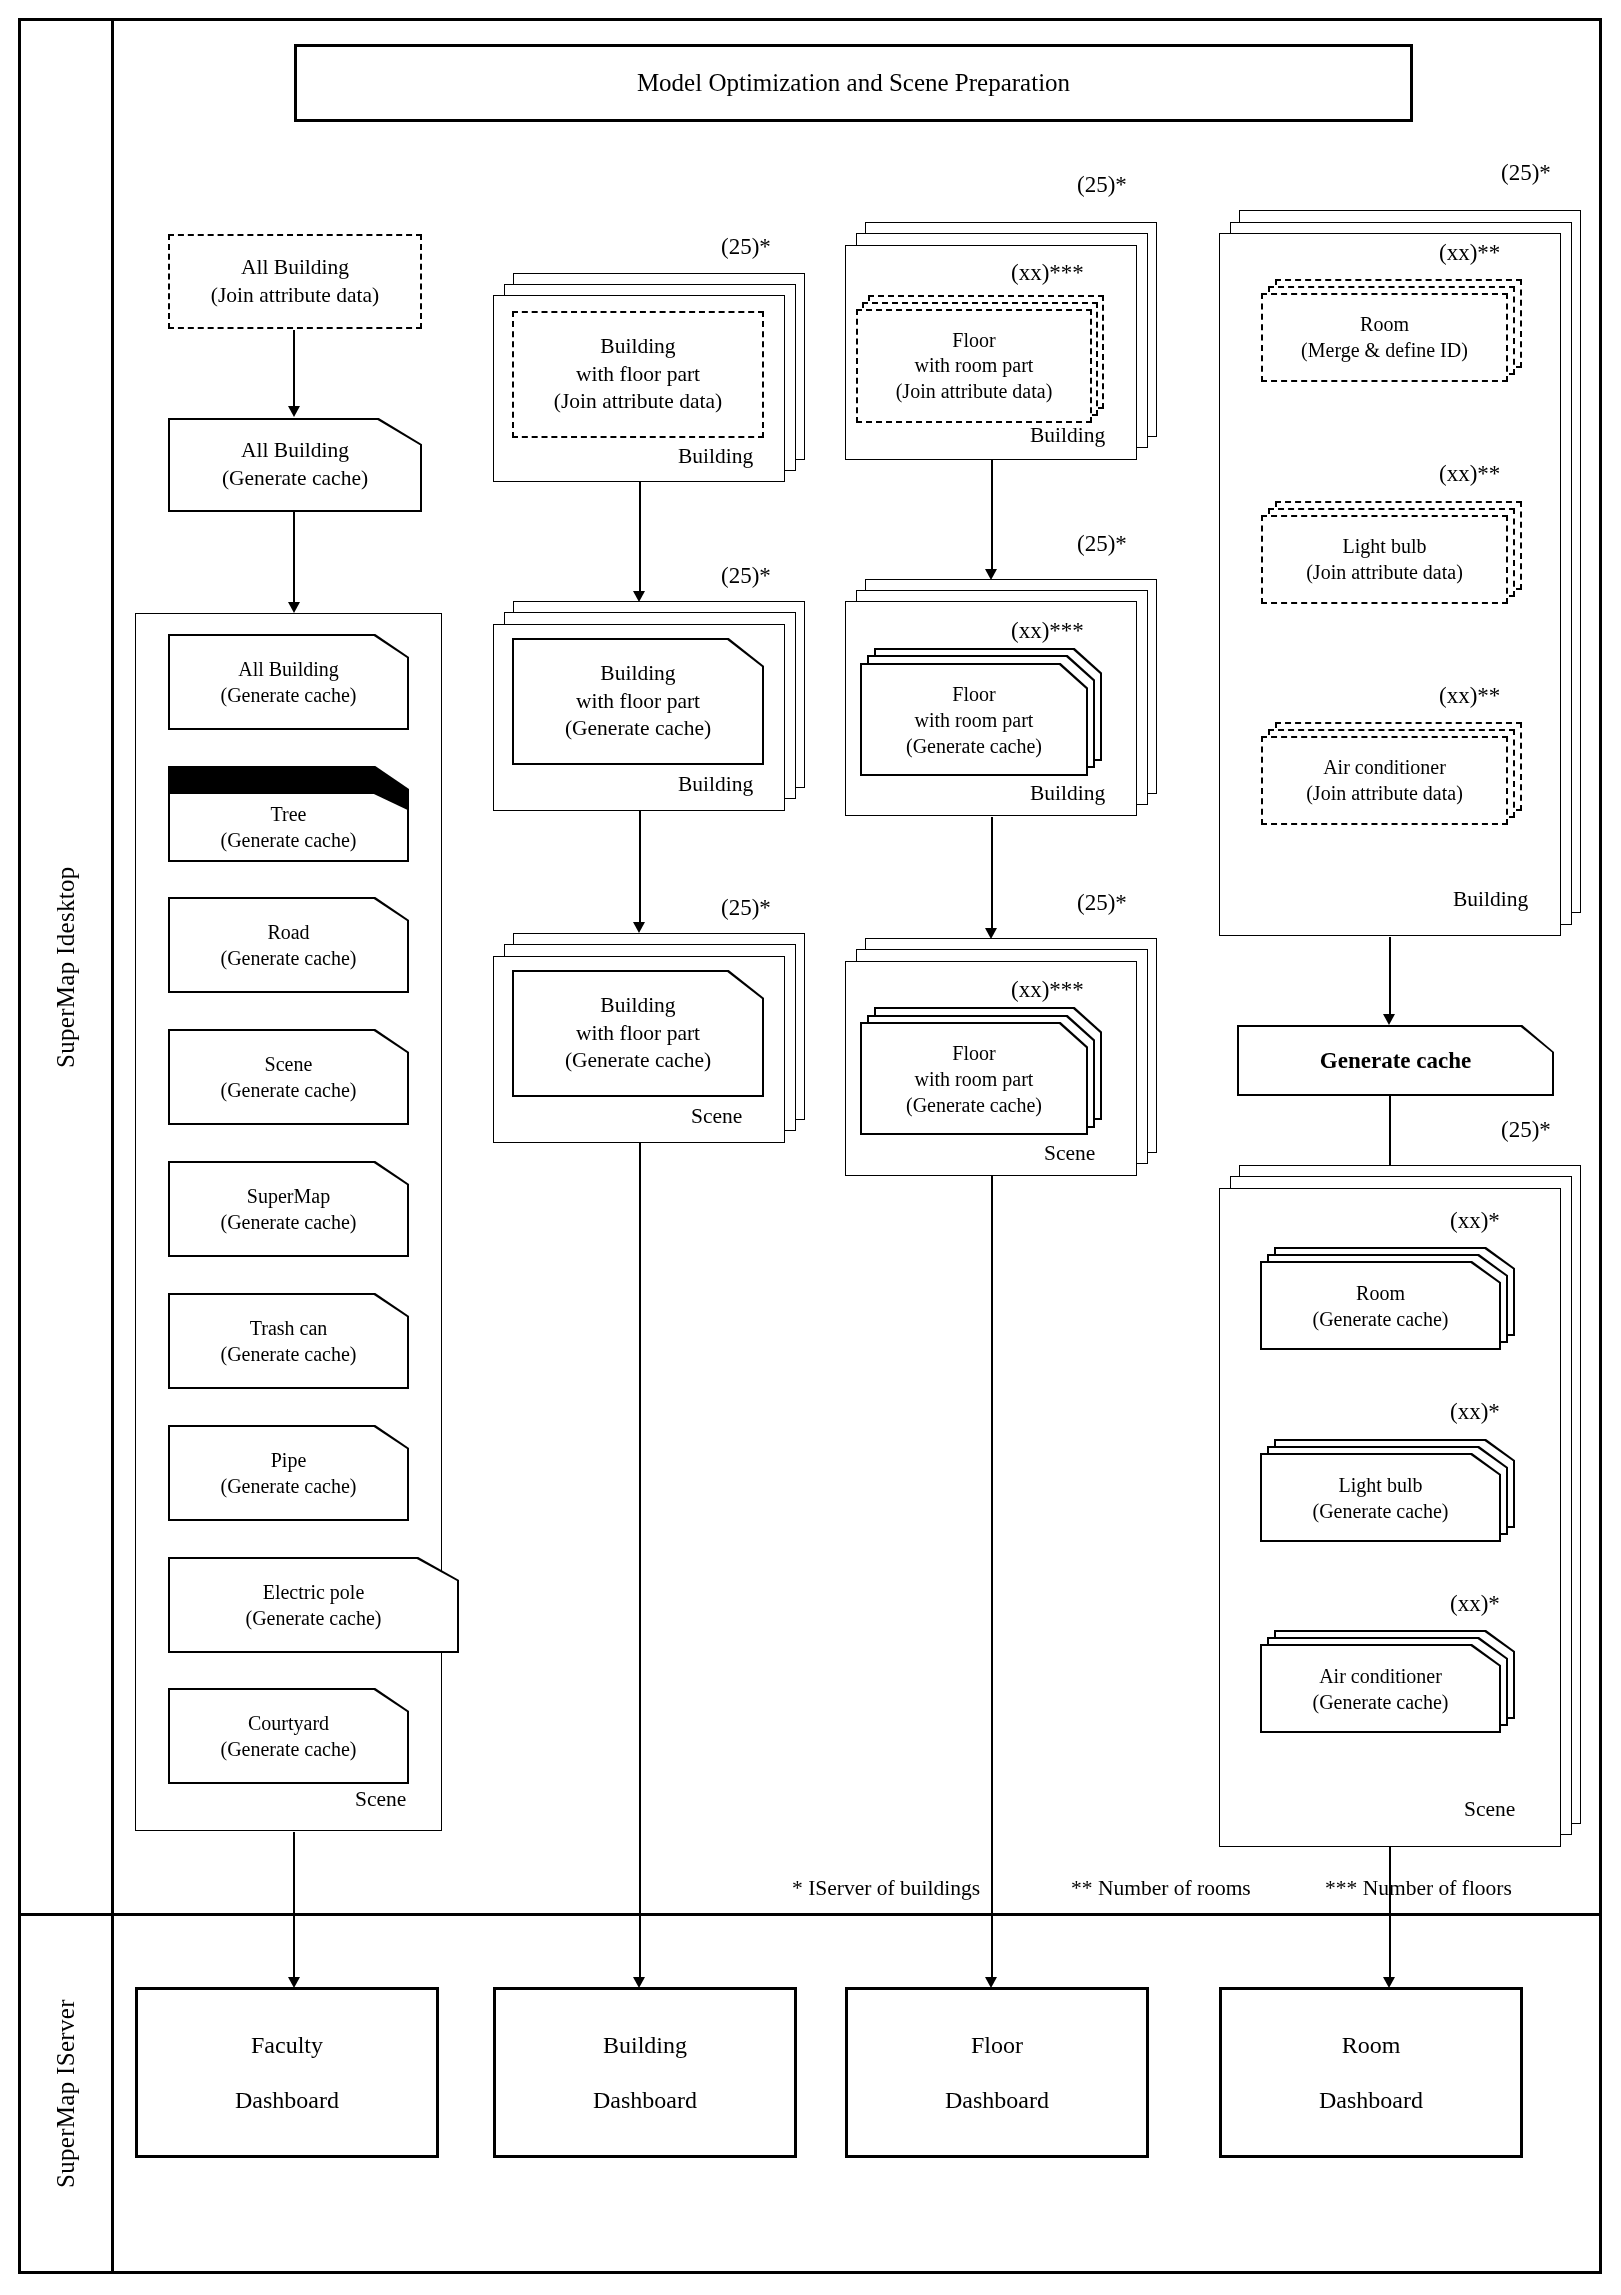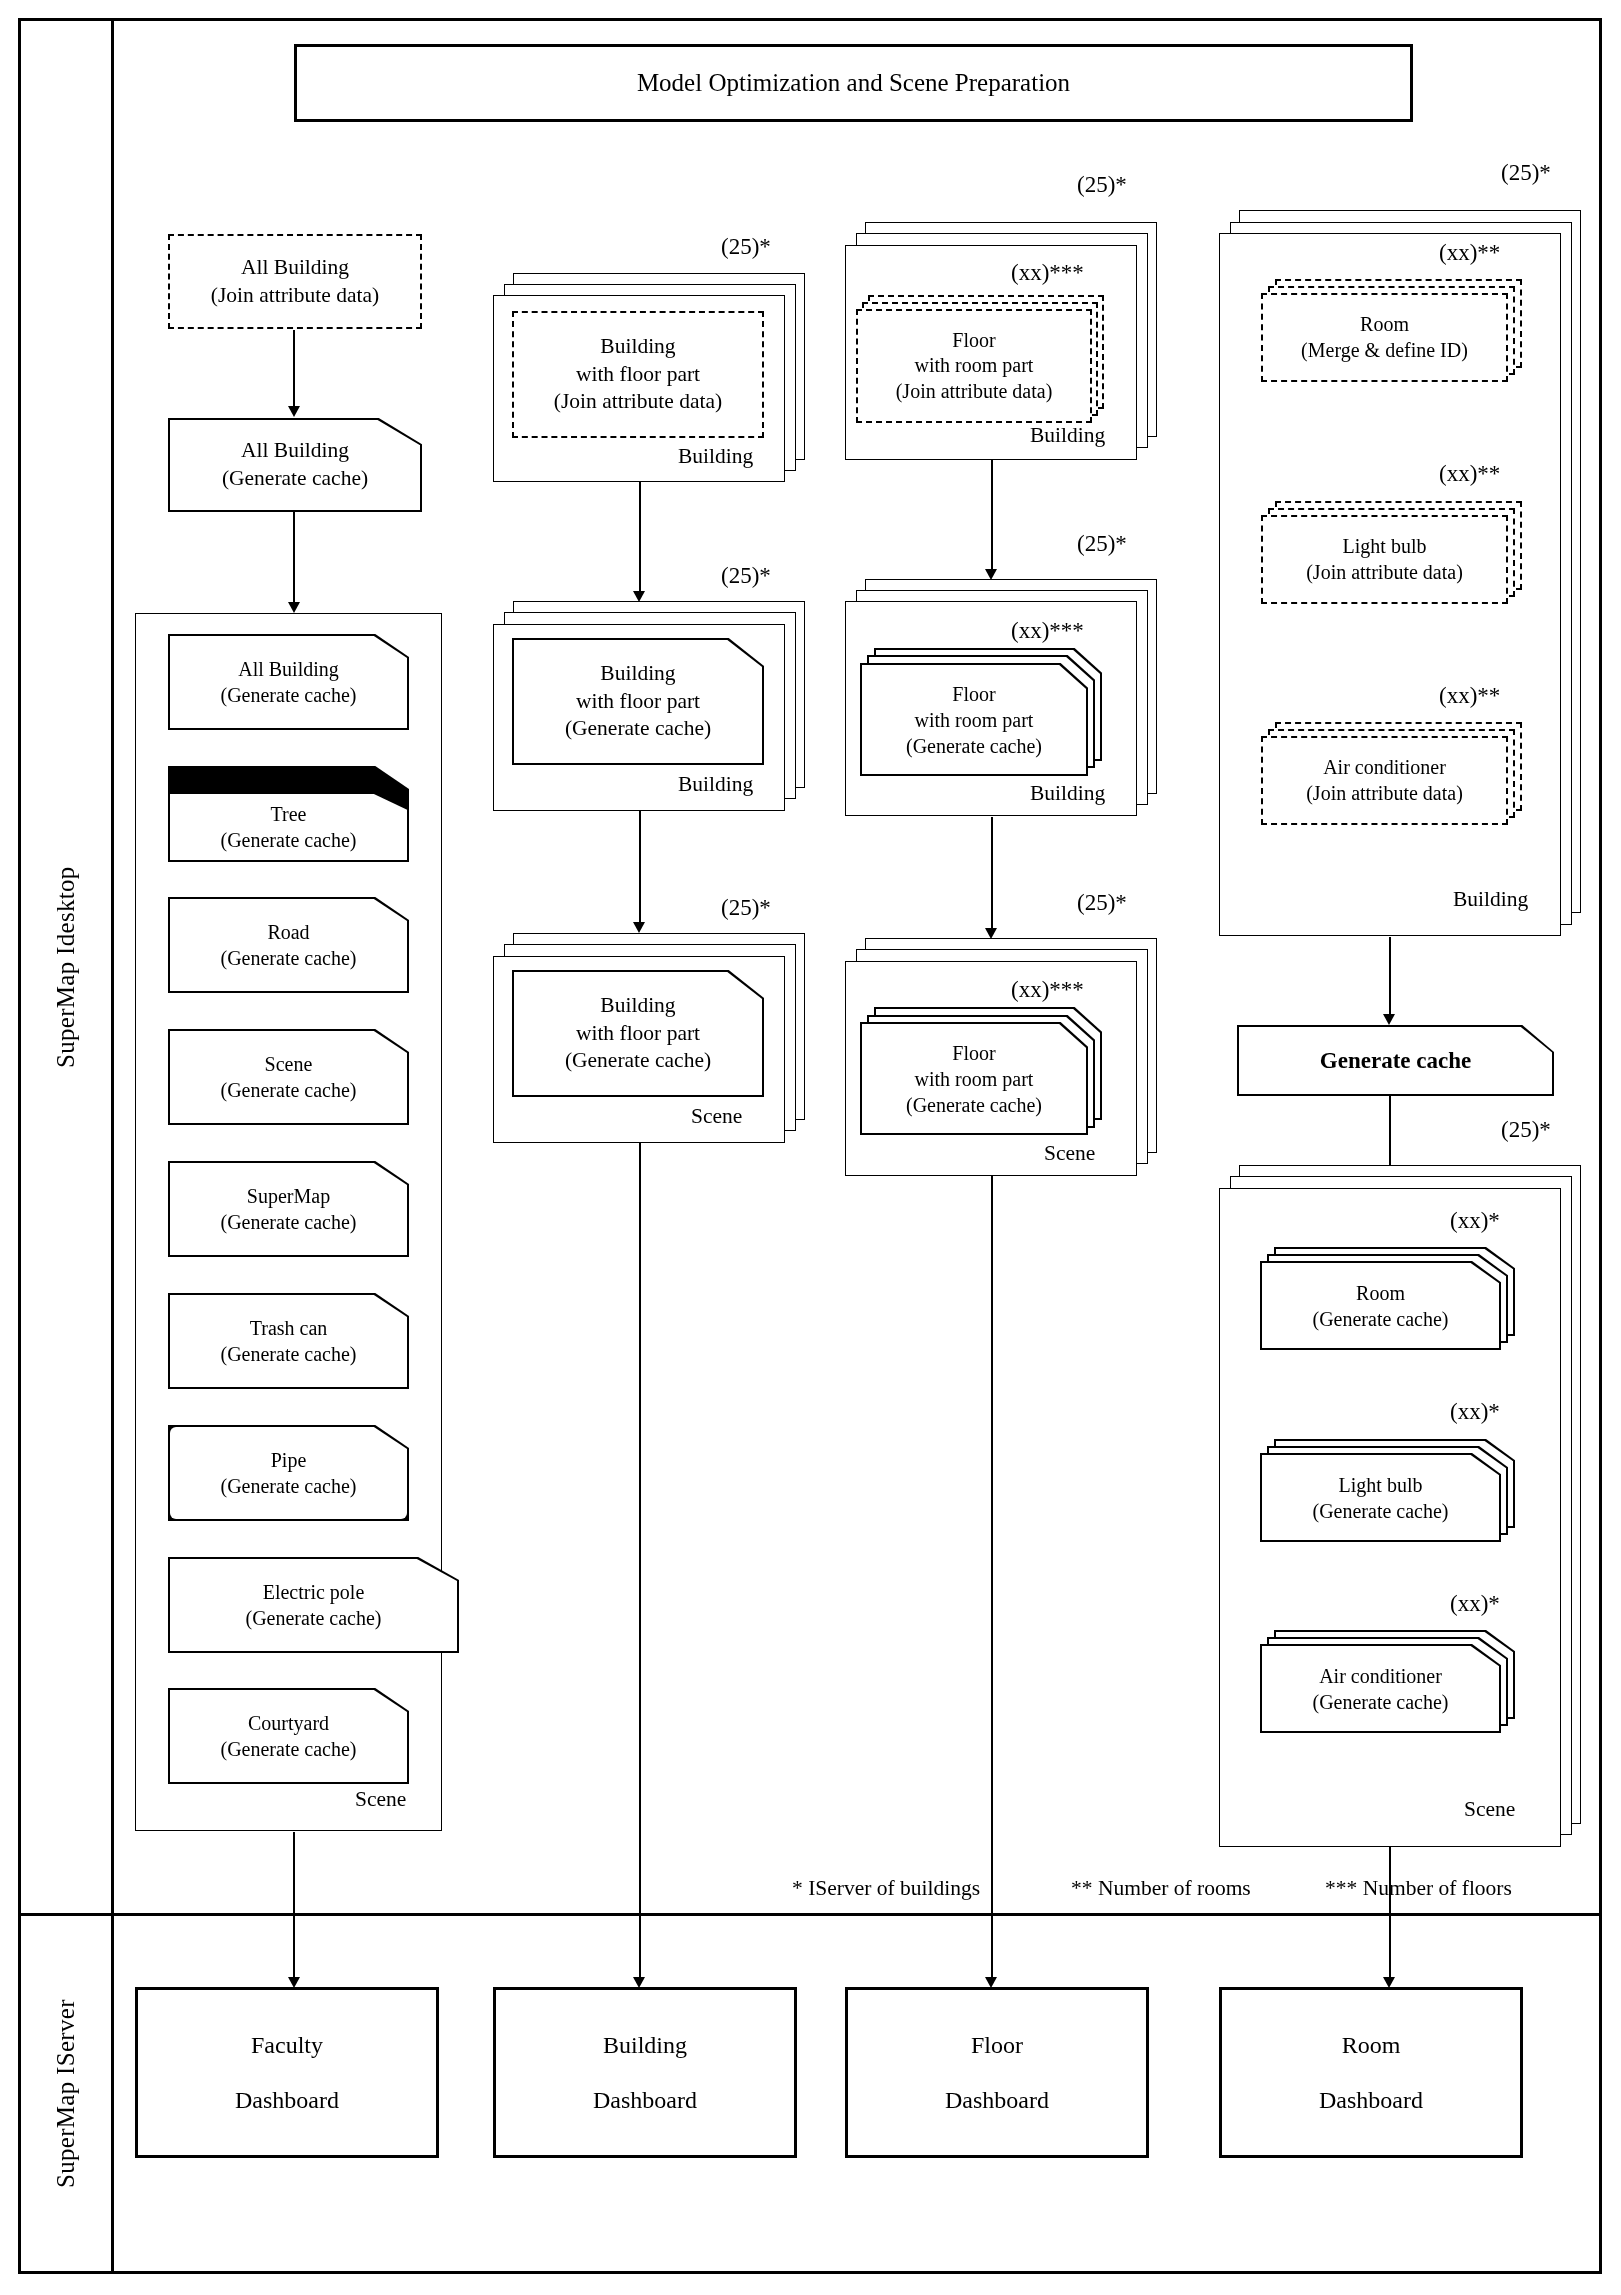--- a/index.html
+++ b/index.html
@@ -119,21 +119,21 @@
           <div class="t32">(Generate cache)</div>
         </div>
       </div>
       <div class="cutbox" style="left: 168px; top: 1293px; width: 241px; height: 96px; clip-path: polygon(0px 0px, 86% 0px, 100% 24%, 100% 100%, 0px 100%);">
         <div class="inner" style="clip-path: polygon(0px 0px, 86% 0px, 100% 24%, 100% 100%, 0px 100%);">
           <div class="t32">Trash can</div>
           <div class="t32">(Generate cache)</div>
         </div>
       </div>
       <div class="cutbox" style="left: 168px; top: 1425px; width: 241px; height: 96px; clip-path: polygon(0px 0px, 86% 0px, 100% 24%, 100% 100%, 0px 100%);">
-        <div class="inner" style="clip-path: polygon(0px 0px, 86% 0px, 100% 24%, 100% 100%, 0px 100%); border-radius: 6px;">
+        <div class="inner" style="clip-path: polygon(0px 0px, 86% 0px, 100% 24%, 100% 100%, 0px 100%);">
           <div class="t32">Pipe</div>
           <div class="t32">(Generate cache)</div>
         </div>
       </div>
       <div class="cutbox" style="left: 168px; top: 1557px; width: 291px; height: 96px; clip-path: polygon(0px 0px, 86% 0px, 100% 24%, 100% 100%, 0px 100%);">
         <div class="inner" style="clip-path: polygon(0px 0px, 86% 0px, 100% 24%, 100% 100%, 0px 100%);">
           <div class="t32">Electric pole</div>
           <div class="t32">(Generate cache)</div>
         </div>
       </div>

